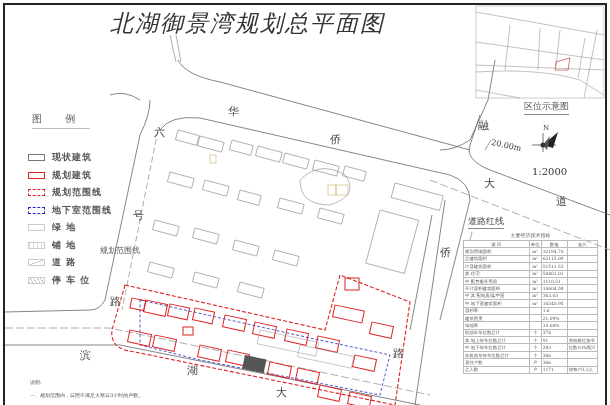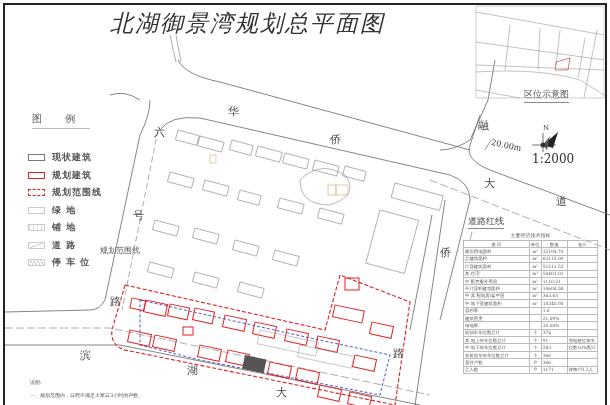--- a/index.html
+++ b/index.html
@@ -6,23 +6,23 @@
   html, body { width: 610px; height: 405px; overflow: hidden; background: #fff; }
   body { font-family: "DejaVu Serif", serif; color: #333; position: relative; }
   .frame { position: absolute; left: 3px; top: 3px; width: 604px; height: 402px; border: 2px solid #222; border-bottom: none; }
   .title { position: absolute; left: 110px; top: 8px; font-size: 23px; letter-spacing: 2px; color: #333; font-family: "DejaVu Serif", serif; font-style: italic; }
   svg.map { position: absolute; left: 0; top: 0; }
   .legend { position: absolute; left: 28px; top: 112px; font-size: 9px; color: #555; }
   .legend-title { margin-left: 4px; margin-bottom: 20px; letter-spacing: 10px; border-bottom: 1px solid #bbb; width: 58px; padding-bottom: 2px; font-size: 10px;}
   .legend-item { display: flex; align-items: center; height: 17.5px; font-weight: bold; }
   .swatch { width: 17px; height: 7px; margin-right: 7px; display: inline-block; }
   .legend-item span.lbl { letter-spacing: 1px; }
-  .inset-title { position: absolute; left: 524px; top: 88px; font-size: 9px; color: #555; border-bottom: 1px solid #888; padding-bottom: 1px; }
+  .inset-title { position: absolute; left: 524px; top: 100px; font-size: 9px; color: #555; border-bottom: 1px solid #888; padding-bottom: 1px; }
   .compass-n { position: absolute; left: 543px; top: 124px; font-size: 7px; color:#333;}
-  .scale { position: absolute; left: 532px; top: 152px; font-size: 12px; color:#333; }
+  .scale { position: absolute; left: 532px; top: 166px; font-size: 10px; color:#333; }
   .dim { position: absolute; left: 491px; top: 141px; font-size: 8px; transform: rotate(12deg); color:#333;}
   .road-label { position: absolute; font-size: 11px; color: #444; }
   .redline-label { position: absolute; left: 468px; top: 215px; font-size: 9px; color: #444; border-bottom: 1px solid #888; }
   .boundary-label { position: absolute; left: 100px; top: 245px; font-size: 8px; color: #555; }
   .table-wrap { position: absolute; left: 463px; top: 232px; width: 135px; }
   .table-caption { text-align: center; font-size: 5px; color:#555; margin-bottom: 2px; }
   table { border-collapse: collapse; width: 135px; font-size: 4.4px; color:#555; }
   td, th { border: 0.6px solid #bbb; height: 7.4px; padding: 0 1px; white-space: nowrap; font-weight: normal; }
   th { text-align: center; }
   td.unit { text-align: center; width: 12px; }
@@ -165,20 +165,24 @@
   </div>
   <div class="legend-item">
     <span class="swatch" style="border:1.5px solid #e02020;"></span>
     <span class="lbl">规划建筑</span>
   </div>
   <div class="legend-item">
     <span class="swatch" style="border:1.2px dashed #e02020;"></span>
     <span class="lbl">规划范围线</span>
   </div>
   <div class="legend-item">
+    <span class="swatch" style="border:1.2px dashed #2020d0;"></span>
+    <span class="lbl">地下室范围线</span>
+  </div>
+  <div class="legend-item">
     <span class="swatch" style="border:1px solid #ccc;"></span>
     <span class="lbl">绿    地</span>
   </div>
   <div class="legend-item">
     <span class="swatch" style="border:1px solid #ccc; background: repeating-linear-gradient(90deg,#ddd 0 1px,transparent 1px 4px);"></span>
     <span class="lbl">铺    地</span>
   </div>
   <div class="legend-item">
     <span class="swatch" style="border:1px solid #ccc; background: linear-gradient(160deg,transparent 45%,#ccc 45% 55%,transparent 55%);"></span>
     <span class="lbl">道    路</span>

